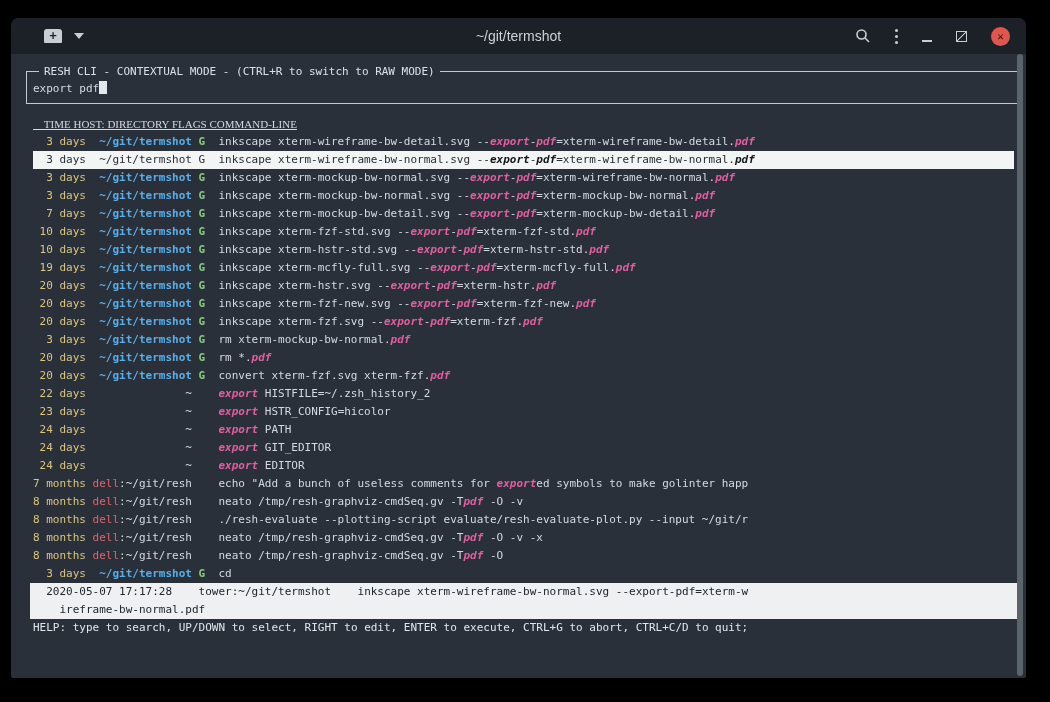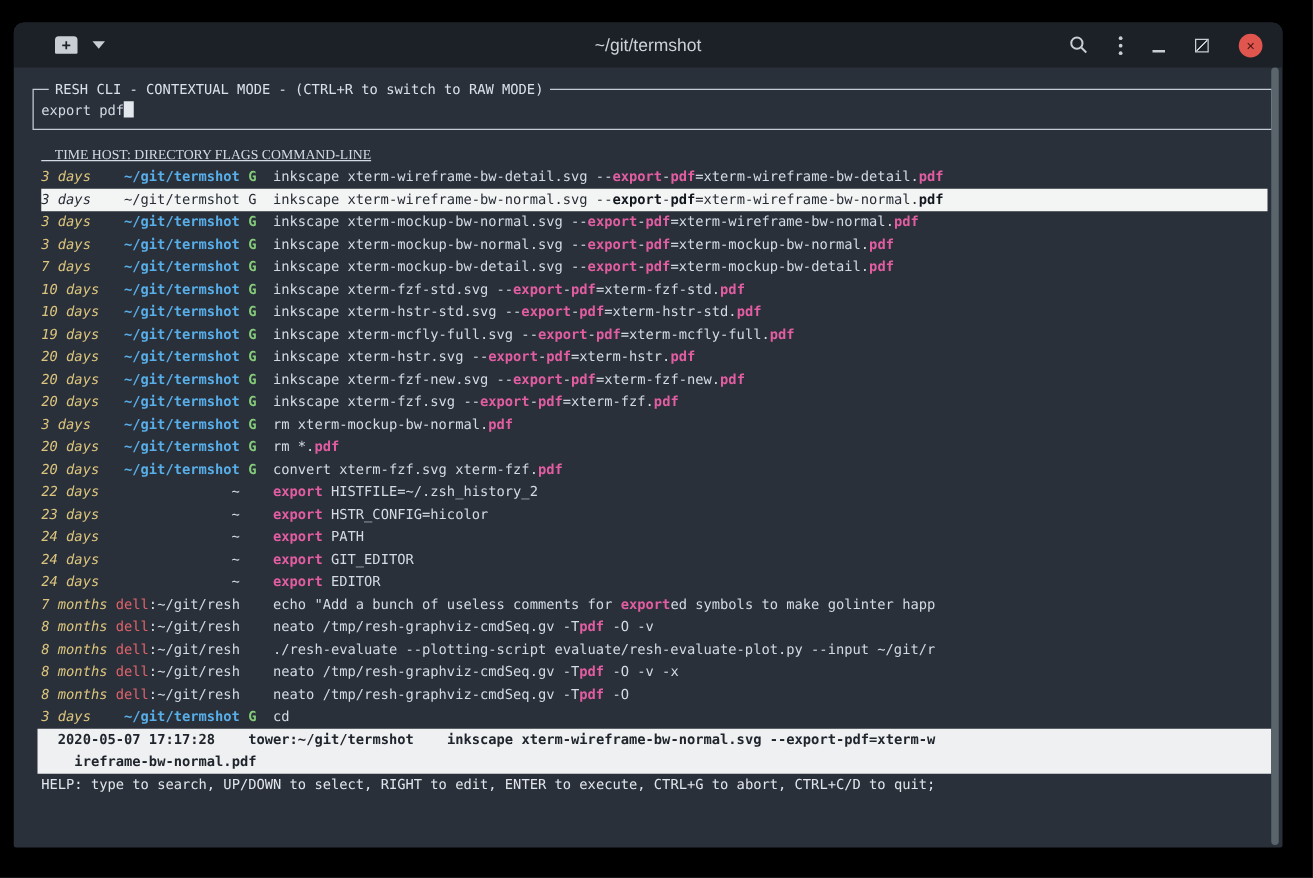--- a/index.html
+++ b/index.html
@@ -36,36 +36,36 @@
         font-size:11px;line-height:18px;color:var(--fg);}
   .search-frame{position:relative;margin:13px 0 0 -7px;width:984px;border:1px solid var(--frameborder);
                 padding:7px 0 6px 6px;height:18px;}
   .frame-title{position:absolute;top:-9px;left:12px;background:var(--termbg);padding:0 5px;
                color:#dbe0e8;white-space:pre;}
   .query-line{white-space:pre;}
   .cursor{display:inline-block;width:8px;height:15px;background:#e3e7ee;vertical-align:-2px;}
   .header-line{margin-top:11px;white-space:pre;height:18px;font-family:Liberation Serif, serif;}
   .header-line span{text-decoration:underline;}
   .term-line{height:18px;white-space:pre;width:981px;overflow:hidden;}
-  .col-time{display:inline-block;width:8ch;color:var(--yellow);font-style:italic;}
+  .col-time{display:inline-block;width:8ch;text-align:right;color:var(--yellow);}
   .col-hostdir{display:inline-block;width:15ch;text-align:right;}
   .host{color:var(--red);}
   .dir-git{color:var(--blue);font-weight:bold;}
   .dir-plain{color:var(--fg);}
   .col-flag{display:inline-block;width:1ch;}
   .flag{color:var(--green);font-weight:bold;}
   .cmd{color:var(--fg);}
-  .hl{color:var(--pink);font-weight:bold;}
+  .hl{color:var(--pink);font-weight:bold;font-style:italic;}
   .term-line.selected{background:var(--selbg);}
   .term-line.selected .col-time,.term-line.selected .host,.term-line.selected .dir-git,
   .term-line.selected .dir-plain,.term-line.selected .flag,.term-line.selected .cmd{
     color:var(--selfg);font-weight:normal;}
   .term-line.selected .hl{color:#12161d;font-weight:bold;}
   .status{width:984px;margin-left:-3px;padding-left:3px;background:var(--statusbg);
-          color:var(--statusfg);font-weight:bold;}
+          color:var(--statusfg);font-weight:normal;}
   .status div{height:18px;white-space:pre;overflow:hidden;}
   .help-line{height:18px;white-space:pre;color:#e2e6ec;overflow:hidden;width:981px;}
   .scrollbar{position:absolute;right:3px;top:36px;bottom:2px;width:6px;background:var(--scroll);
              border-radius:3px;}
 </style>
 </head>
 <body>
 
 <div class="window">
   <div class="titlebar">

